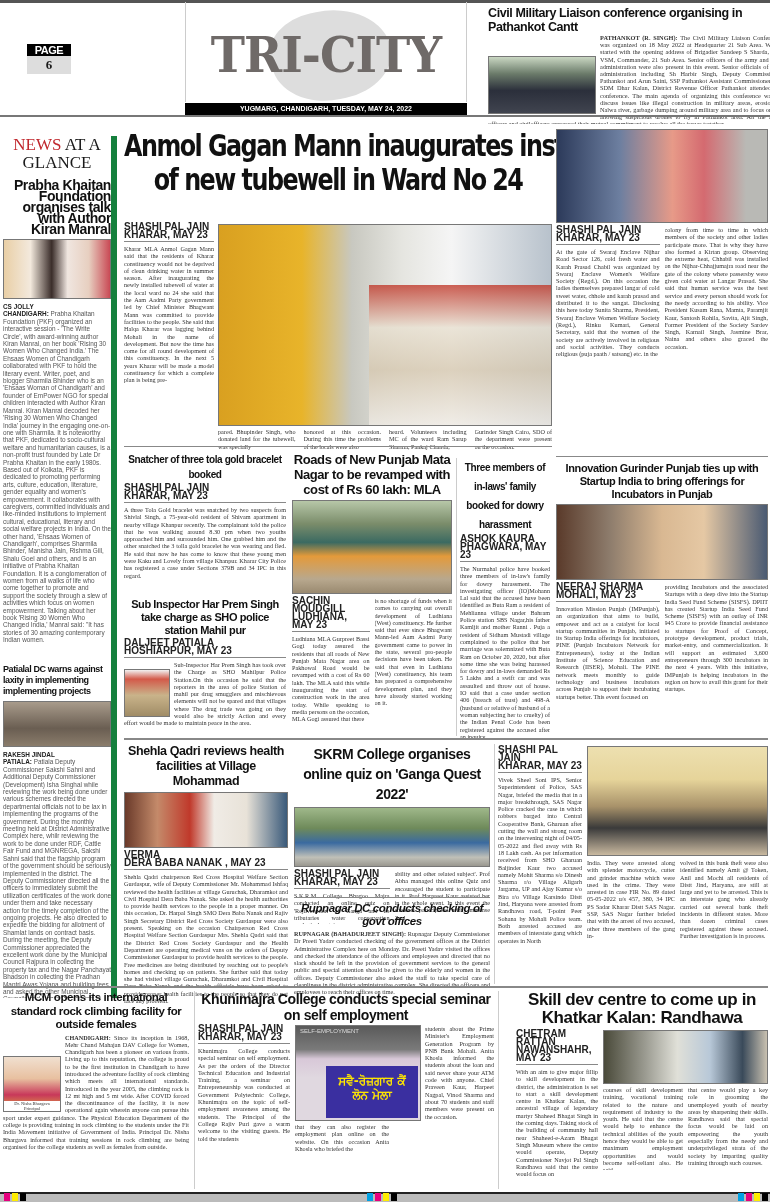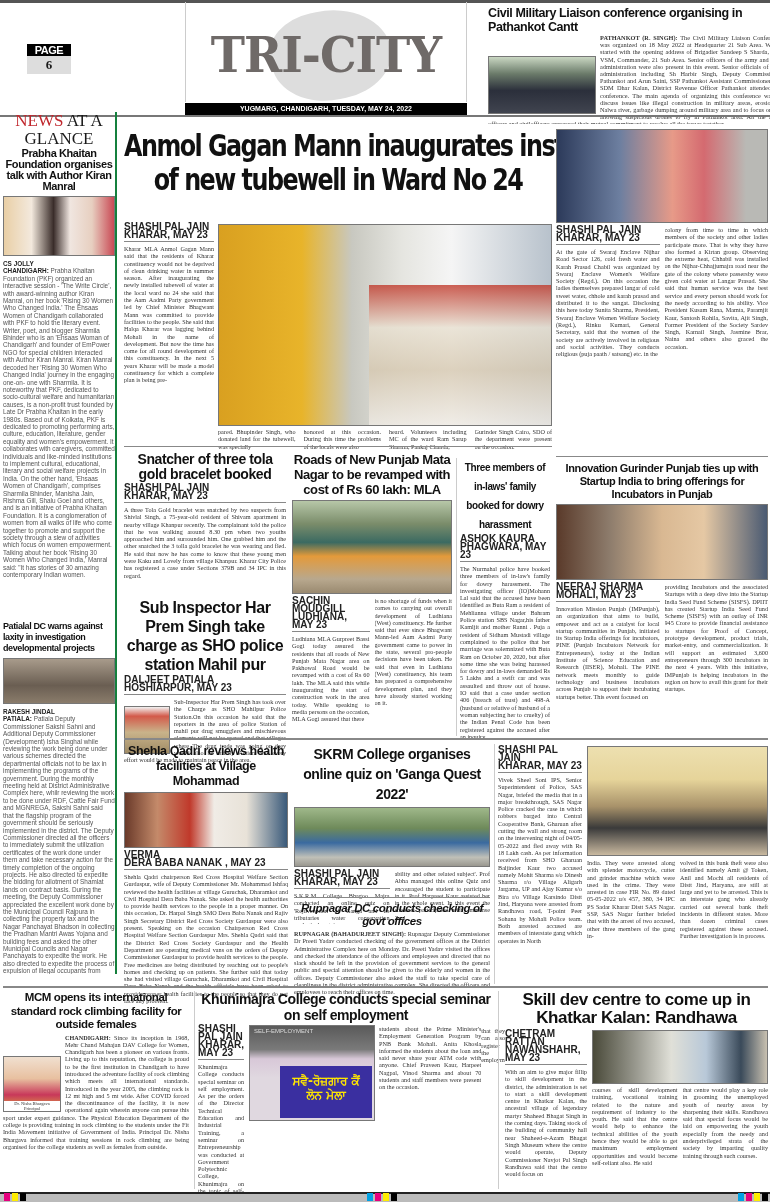--- a/index.html
+++ b/index.html
@@ -39,33 +39,33 @@
 <div class="abs" style="left:488px;top:6px;width:294px;height:106px">
   <div class="hl" style="font-size:12.5px;line-height:14px;text-align:left">Civil Military Liaison conference organising in Pathankot Cantt</div>
   <div class="body" style="font-size:6.3px;line-height:7.2px;height:90px;position:relative">
     <div class="photo" style="float:left;width:108px;height:58px;margin:22px 4px 0 0;background:linear-gradient(180deg,#c9d7c2 0%,#6b7b6a 30%,#2b2f3b 60%,#40444f 100%)"></div>
     <b>PATHANKOT (R. SINGH):</b>
     <span>The Civil Military Liaison Conference was organized on 18 May 2022 at Headquarter 21 Sub Area. Which started with the opening address of Brigadier Sandeep S Sharda, SM, VSM, Commander, 21 Sub Area. Senior officers of the army and civil administration were also present in this event. Senior officials of civil administration including Sh Harbir Singh, Deputy Commissioner Pathankot and Arun Saini, SSP Pathankot Assistant Commissioner and SDM Dhar Kalan, District Revenue Officer Pathankot attended the conference. The main agenda of organizing this conference was to discuss issues like illegal construction in military areas, erosion in Nalwa river, garbage dumping around military area and to focus on not allowing suspicious drones to fly in Pathankot area. All the army officers and civilofficers expressed their mutual commitment to resolve all the issues together.</span>
   </div>
 </div>
 <div class="abs hdrline"></div>
 
-<div class="abs" style="left:3px;top:112px;width:114px;height:862px;border-right:2px solid #15803d;overflow:hidden">
+<div class="abs" style="left:3px;top:136px;width:114px;height:862px;border-right:6px solid #15803d;overflow:hidden">
   <div style="text-align:center;font-family:'Liberation Serif',serif;font-size:17px;line-height:18px">
     <span style="color:#c0272d">NEWS</span>
     <span>AT A GLANCE</span>
   </div>
-  <div class="hl" style="font-size:11px;line-height:11px;text-align:center;">Prabha Khaitan Foundation organises talk with Author Kiran Manral</div>
+  <div class="hl" style="font-size:14px;line-height:11px;text-align:right;margin-top:8px">Prabha Khaitan Foundation organises talk with Author Kiran Manral</div>
   <div class="photo" style="height:60px;margin:4px 0;background:linear-gradient(90deg,#e9cfa6 0%,#f3e9dd 25%,#3a2d2a 45%,#f0e6e0 60%,#e7cfc0 80%,#c94a55 100%)"></div>
   <div class="body sans" style="font-size:6.4px;line-height:7.4px;text-align:left;height:355px">
     <b style="color:#222">CS JOLLY</b><br>
     <b style="color:#222">CHANDIGARH:</b>
     <span>Prabha Khaitan Foundation (PKF) organized an interactive session - 'The Write Circle', with award-winning author Kiran Manral, on her book 'Rising 30 Women Who Changed India.' The Ehsaas Women of Chandigarh collaborated with PKF to hold the literary event. Writer, poet, and blogger Sharmila Bhinder who is an 'Ehsaas Woman of Chandigarh' and founder of EmPower NGO for special children interacted with Author Kiran Manral. Kiran Manral decoded her 'Rising 30 Women Who Changed India' journey in the engaging one-on- one with Sharmila. It is noteworthy that PKF, dedicated to socio-cultural welfare and humanitarian causes, is a non-profit trust founded by Late Dr Prabha Khaitan in the early 1980s. Based out of Kolkata, PKF is dedicated to promoting performing arts, culture, education, literature, gender equality and women's empowerment. It collaborates with caregivers, committed individuals and like-minded institutions to implement cultural, educational, literary and social welfare projects in India. On the other hand, 'Ehsaas Women of Chandigarh', comprises Sharmila Bhinder, Manisha Jain, Rishma Gill, Shalu Goel and others, and is an initiative of Prabha Khaitan Foundation. It is a conglomeration of women from all walks of life who come together to promote and support the society through a slew of activities which focus on women empowerment. Talking about her book 'Rising 30 Women Who Changed India,' Manral said: "It has stories of 30 amazing contemporary Indian women.</span>
   </div>
-  <div class="hl" style="font-size:9px;line-height:11px;text-align:left;margin-top:6px">Patialal DC warns against laxity in investigation developmental projects</div>
+  <div class="hl" style="font-size:9px;line-height:11px;text-align:left;margin-top:6px">Patialal DC warns against laxity in implementing implementing projects</div>
   <div class="photo" style="height:46px;margin:4px 0;background:linear-gradient(180deg,#a89b8b,#6a5e52 60%,#8a7c6b)"></div>
   <div class="body sans" style="font-size:6.4px;line-height:7.4px;text-align:left;height:310px">
     <b style="color:#222">RAKESH JINDAL</b><br>
     <b style="color:#222">PATIALA:</b>
     <span>Patiala Deputy Commissioner Sakshi Sahni and Additional Deputy Commissioner (Development) Isha Singhal while reviewing the work being done under various schemes directed the departmental officials not to be lax in implementing the programs of the government. During the monthly meeting held at District Administrative Complex here, whilr reviewing the work to be done under RDF, Cattle Fair Fund and MGNREGA, Sakshi Sahni said that the flagship program of the government should be seriously implemented in the district. The Deputy Commissioner directed all the officers to immediately submit the utilization certificates of the work done under them and take necessary action for the timely completion of the ongoing projects. He also directed to expedite the bidding for allotment of Shamlat lands on contract basis. During the meeting, the Deputy Commissioner appreciated the excellent work done by the Municipal Council Rajpura in collecting the property tax and the Nagar Panchayat Bhadson in collecting the Pradhan Mantri Awas Yojana and building fees and asked the other Municipal Councils and Nagar Panchayats to expedite the work. He also directed to expedite the process of expulsion of illegal occupants from Shamlat lands.</span>
   </div>
 </div>
 
 <div class="abs" style="left:124px;top:128px;width:428px">
   <div class="hl cond" style="font-size:31px;line-height:34px;letter-spacing:-2px;white-space:nowrap;transform:scaleX(.77);width:556px">Anmol Gagan Mann inaugurates installation</div>
@@ -93,26 +93,26 @@
       <div class="body" style="height:128px">At the gate of Swaraj Enclave Nijhar Road Sector 126, cold fresh water and Karah Prasad Chabil was organized by Swaraj Enclave Women's Welfare Society (Regd.). On this occasion the ladies themselves prepared langar of cold sweet water, chhole and karah prasad and distributed it to the sangat. Disclosing this here today Sunita Sharma, President, Swaraj Enclave Women Welfare Society (Regd.), Rinku Kumari, General Secretary, said that the women of the society are actively involved in religious and social activities. They conducts religious (puja paath / satsang) etc. in the</div>
     </div>
     <div class="body" style="flex:1;height:150px">colony from time to time in which members of the society and other ladies participate more. That is why they have also formed a Kirtan group. Observing the extreme heat, Chhabil was installed on the Nijhar-Chhajjumajra road near the gate of the colony where passersby were given cold water at Langar Prasad. She said that human service was the best service and every person should work for the needy according to his ability. Vice President Kusam Rana, Mamta, Paramjit Kaur, Santosh Rohila, Savita, Ajit Singh, Former President of the Society Sardev Singh, Karnail Singh, Jasmine Brar, Naina and others also graced the occasion.</div>
   </div>
 </div>
 
 <div class="abs rule" style="left:124px;top:446px;width:428px;height:1px"></div>
 <div class="abs rule" style="left:556px;top:456px;width:212px;height:1px"></div>
 
 <div class="abs" style="left:124px;top:452px;width:162px">
-  <div class="hl" style="font-size:14px;line-height:15px">Snatcher of three tola gold bracelet booked</div>
+  <div class="hl" style="font-size:10px;line-height:15px">Snatcher of three tola gold bracelet booked</div>
   <div class="by" style="margin-top:2px"><span>SHASHI PAL JAIN</span><br><span>KHARAR, MAY 23</span></div>
   <div class="body" style="height:90px">A three Tola Gold bracelet was snatched by two suspects from Shivlal Singh, a 75-year-old resident of Shivam apartment in nearby village Khanpur recently. The complainant told the police that he was walking around 8.30 pm when two youths approached him and surrounded him. One grabbed him and the other snatched the 3 tolla gold bracelet he was wearing and fled. He said that now he has come to know that these young men were Kaku and Lovely from village Khanpur. Kharar City Police has registered a case under Sections 379B and 34 IPC in this regard.</div>
 </div>
 <div class="abs" style="left:124px;top:598px;width:162px;height:138px">
-  <div class="hl" style="font-size:16px;line-height:19px">Sub Inspector Har Prem Singh take charge as SHO police station Mahil pur</div>
+  <div class="hl" style="font-size:11px;line-height:13px">Sub Inspector Har Prem Singh take charge as SHO police station Mahil pur</div>
   <div class="by" style="margin-top:2px"><span>DALJEET PATIALA</span><br><span>HOSHIARPUR, MAY 23</span></div>
   <div class="body" style="height:78px">
     <div class="photo" style="float:left;width:46px;height:48px;margin:8px 4px 0 0;background:linear-gradient(180deg,#f2f2f2 0%,#d35a4a 20%,#c9b38a 55%,#a08c66 100%)"></div>
     <span>Sub-Inspector Har Prem Singh has took over the Charge as SHO Mahilpur Police Station.On this occasion he said that the reporters in the area of police Station of mahil pur drug smugglers and mischievous elements will not be spared and that villages where The drug trade was going on they would also be strictly Action and every effort would be made to maintain peace in the area.</span>
   </div>
 </div>
 
 <div class="abs" style="left:292px;top:452px;width:160px">
   <div class="hl" style="font-size:13px;line-height:15px">Roads of New Punjab Mata Nagar to be revamped with cost of Rs 60 lakh: MLA</div>
   <div class="photo" style="height:94px;margin:3px 0;background:linear-gradient(180deg,#b7c7a8 0%,#7a8c6a 25%,#3b6a62 45%,#e49a3a 60%,#b8a88e 85%,#9a8a70 100%)"></div>
@@ -203,36 +203,36 @@
   </div>
 </div>
 
 <div class="abs" style="left:194px;top:991px;width:300px;height:198px;border-left:1px solid #ccc;padding-left:3px">
   <div class="hl" style="font-size:14px;line-height:16px">Khunimajra College conducts special seminar on self employment</div>
   <div style="display:flex;gap:5px;margin-top:2px">
     <div style="width:92px">
       <div class="by"><span>SHASHI PAL JAIN</span><br><span>KHARAR, MAY 23</span></div>
       <div class="body" style="height:140px">Khunimajra College conducts special seminar on self employment. As per the orders of the Director Technical Education and Industrial Training, a seminar on Entrepreneurship was conducted at Government Polytechnic College, Khunimajra on the topic of self-employment awareness among the students. The Principal of the College Rajiv Puri gave a warm welcome to the visiting guests. He told the students</div>
     </div>
-    <div style="flex:1;display:flex;flex-direction:row">
+    <div style="flex:1;display:flex;flex-direction:column">
       <div style="display:flex;gap:4px">
         <div class="photo" style="width:126px;height:96px;position:relative;background:linear-gradient(180deg,#5a5a5a 0%,#7a7a7a 25%,#d8c8d8 35%,#e0d8e0 55%)">
           <div style="position:absolute;left:4px;top:2px;font-size:6px;color:#ddd;font-family:'Liberation Sans',sans-serif">SELF-EMPLOYMENT</div>
           <div style="position:absolute;left:30px;top:40px;right:2px;bottom:2px;background:#3a2fa0;color:#ffe600;font-family:'DejaVu Sans',sans-serif;font-weight:bold;font-size:12px;line-height:14px;text-align:center;padding-top:8px">
             <span>ਸਵੈ-ਰੋਜ਼ਗਾਰ ਕੈਂ</span><br><span>ਲੋਨ ਮੇਲਾ</span>
           </div>
         </div>
         <div class="body" style="flex:1;height:96px">students about the Prime Minister's Employment Generation Program by PNB Bank Mohali. Anita Khosla informed the students about the loan and said never share your ATM code with anyone. Chief Praveen Kaur, Harpeet Nagpal, Vinod Sharma and about 70 students and staff members were present on the occasion.</div>
       </div>
       <div class="body" style="width:94px;height:36px;margin-top:2px">that they can also register the employment plan online on the website. On this occasion Anita Khosla who briefed the</div>
     </div>
   </div>
 </div>
 
-<div class="abs" style="left:498px;top:991px;width:270px;height:198px;border-left:1px solid #ccc;padding-left:6px">
+<div class="abs" style="left:498px;top:991px;width:270px;height:198px;border-left:1px solid #ccc;padding-left:17px">
   <div class="hl" style="font-size:17px;line-height:18px">Skill dev centre to come up in Khatkar Kalan: Randhawa</div>
   <div style="display:flex;gap:5px;margin-top:3px">
     <div style="width:82px">
       <div class="by"><span>CHETRAM RATTAN</span><br><span>NAWANSHAHR, MAY 23</span></div>
       <div class="body" style="height:118px">With an aim to give major fillip to skill development in the district, the administration is set to start a skill development centre in Khatkar Kalan, the ancestral village of legendary martyr Shaheed Bhagat Singh in the coming days. Taking stock of the building of community hall near Shaheed-e-Azam Bhagat Singh Museum where the centre would operate, Deputy Commissioner Navjot Pal Singh Randhawa said that the centre would focus on</div>
     </div>
     <div style="flex:1">
       <div class="photo" style="height:54px;margin-bottom:2px;background:linear-gradient(90deg,#4a4a3a 0%,#9a9a90 25%,#e0e0d8 45%,#b8c8d8 65%,#3a4a5a 85%,#c8c0b0 100%)"></div>
       <div style="display:flex;gap:5px">
         <div class="body" style="flex:1;height:84px">courses of skill development training, vocational training related to the nature and requirement of industry to the youth. He said that the centre would help to enhance the technical abilities of the youth hence they would be able to get maximum employment opportunities and would become self-reliant also. He said</div>

